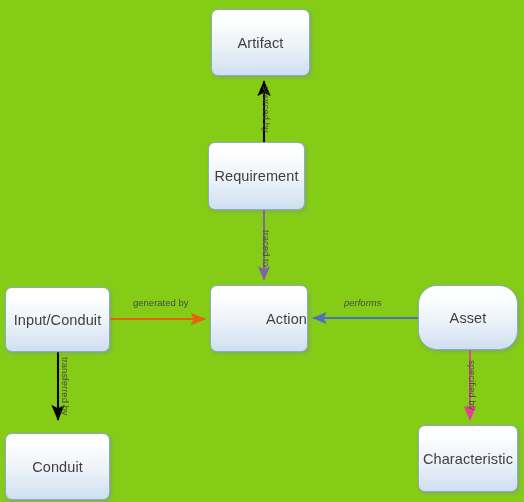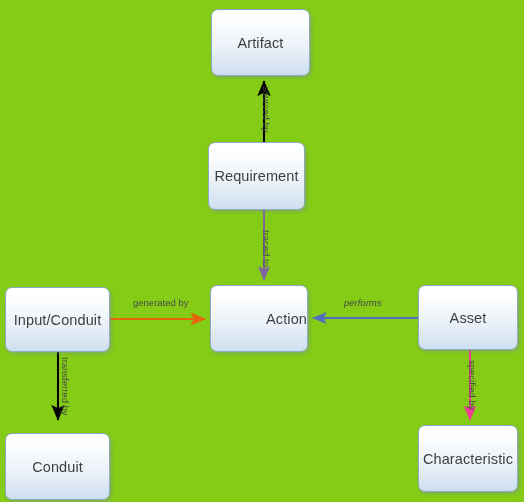--- a/index.html
+++ b/index.html
@@ -100,21 +100,21 @@
   </div>
   <div class="node" id="node-1" style="left: 194px; top: 142px; width: 97px; height: 68px; margin-left: 14px;">
     <span class="node-label">Requirement</span>
   </div>
   <div class="node" id="node-2" style="left: 210px; top: 285px; width: 98px; height: 67px; justify-content: flex-end;">
     <span class="node-label">Action</span>
   </div>
   <div class="node" id="node-3" style="left: 5px; top: 287px; width: 105px; height: 65px;">
     <span class="node-label">Input/Conduit</span>
   </div>
-  <div class="node" id="node-4" style="left: 418px; top: 285px; width: 100px; height: 65px;">
+  <div class="node" id="node-4" style="left: 418px; top: 285px; width: 100px; height: 65px; border-radius: 19px;">
     <span class="node-label">Asset</span>
   </div>
   <div class="node" id="node-5" style="left: 5px; top: 433px; width: 105px; height: 67px;">
     <span class="node-label">Conduit</span>
   </div>
   <div class="node" id="node-6" style="left: 418px; top: 425px; width: 100px; height: 67px;">
     <span class="node-label">Characteristic</span>
   </div>
 
   <div class="edge-label vert" id="elbl-0" style="left: 272px; top: 86px; color: rgb(74, 74, 74);">sourced by</div>

